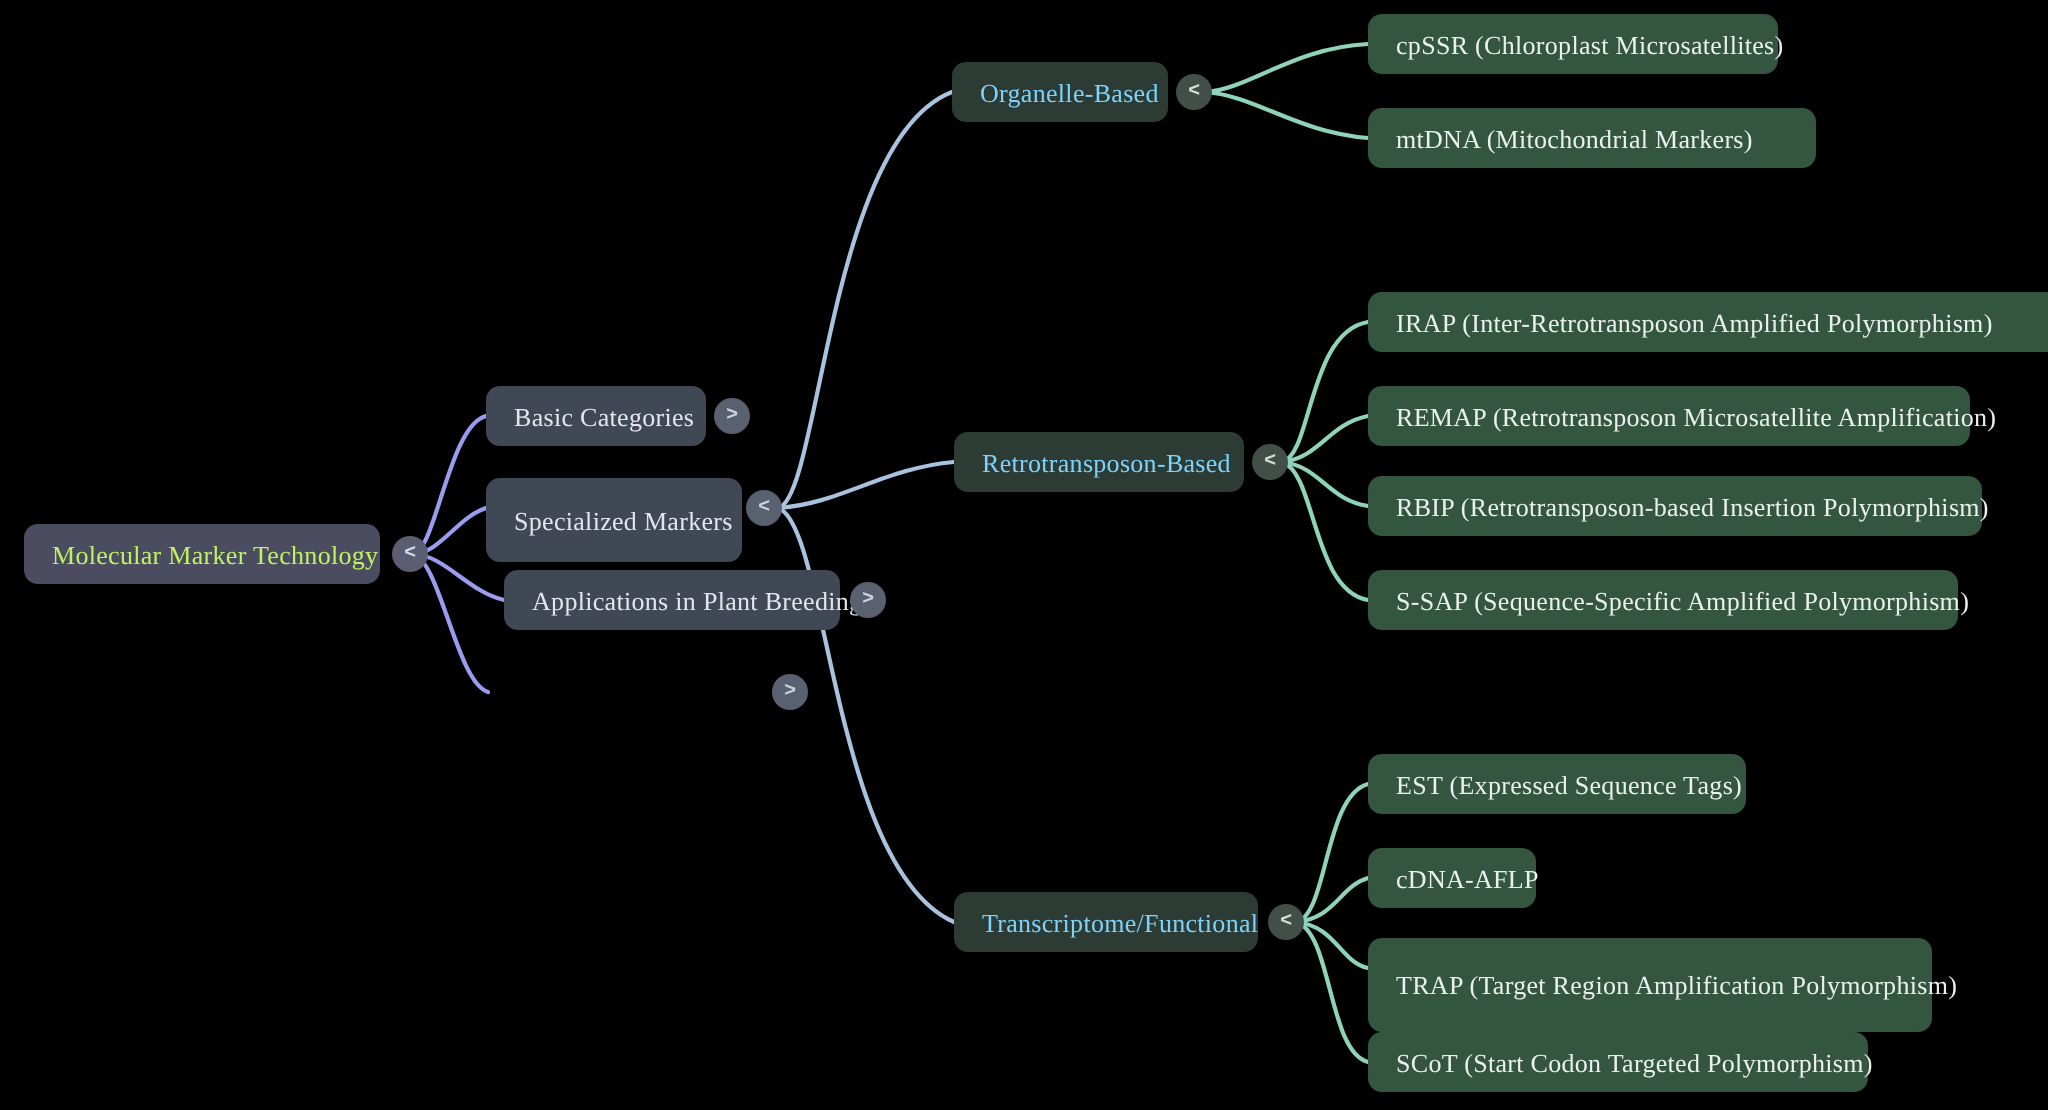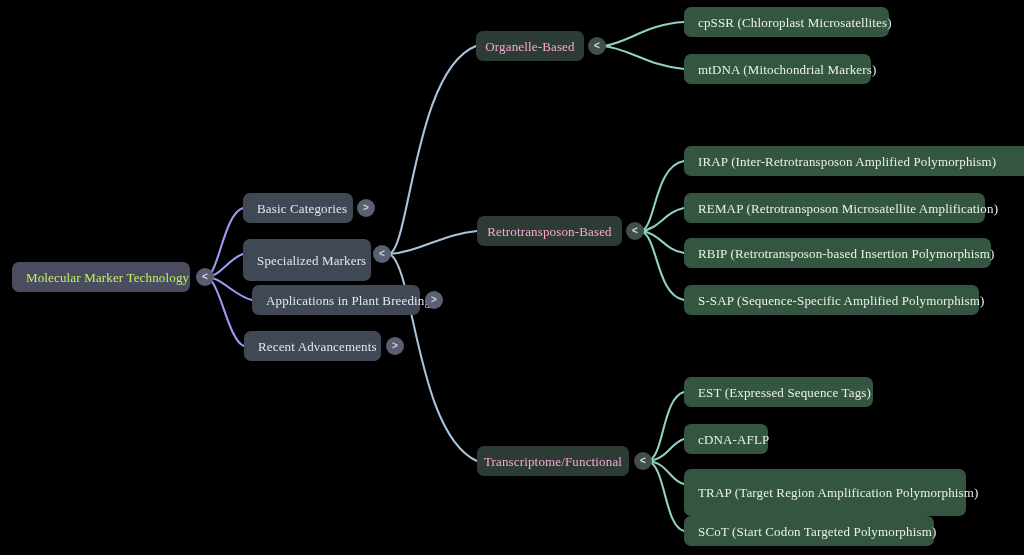--- a/index.html
+++ b/index.html
@@ -39,22 +39,21 @@
   .node.root {
     background: #4c4c61;
     color: #bef264;
   }
   .node.lvl2 {
     background: #414855;
     color: #e3e6ec;
   }
   .node.lvl3 {
     background: #2d3b35;
-    color: #f9a8d4;
-    justify-content: center;
+    color: #7dd3fc;
   }
   .node.leaf {
     background: #34553f;
     color: #e9f1ec;
   }
   .badge {
     position: absolute;
     width: 18px;
     height: 18px;
     border-radius: 50%;
@@ -128,23 +127,20 @@
     <span>&lt;</span>
   </div>
 
   <div class="node lvl2" style="left:252px; top:285px; width:168px; height:30px;">
     <span>Applications in Plant Breeding</span>
   </div>
   <div class="badge b-lvl2" style="left:425px; top:291px;">
     <span>&gt;</span>
   </div>
 
-  <div class="node lvl2" style="left:244px; top:331px; width:137px; height:30px;">
-    <span>Recent Advancements</span>
-  </div>
   <div class="badge b-lvl2" style="left:386px; top:337px;">
     <span>&gt;</span>
   </div>
 
   <div class="node lvl3" style="left:476px; top:31px; width:108px; height:30px;">
     <span>Organelle-Based</span>
   </div>
   <div class="badge b-lvl3" style="left:588px; top:37px;">
     <span>&lt;</span>
   </div>
@@ -159,21 +155,21 @@
   <div class="node lvl3" style="left:477px; top:446px; width:152px; height:30px;">
     <span>Transcriptome/Functional</span>
   </div>
   <div class="badge b-lvl3" style="left:634px; top:452px;">
     <span>&lt;</span>
   </div>
 
   <div class="node leaf" style="left:684px; top:7px; width:205px; height:30px;">
     <span>cpSSR (Chloroplast Microsatellites)</span>
   </div>
-  <div class="node leaf" style="left:684px; top:54px; width:187px; height:30px;">
+  <div class="node leaf" style="left:684px; top:54px; width:224px; height:30px;">
     <span>mtDNA (Mitochondrial Markers)</span>
   </div>
 
   <div class="node leaf" style="left:684px; top:146px; width:348px; height:30px;">
     <span>IRAP (Inter-Retrotransposon Amplified Polymorphism)</span>
   </div>
   <div class="node leaf" style="left:684px; top:193px; width:301px; height:30px;">
     <span>REMAP (Retrotransposon Microsatellite Amplification)</span>
   </div>
   <div class="node leaf" style="left:684px; top:238px; width:307px; height:30px;">

